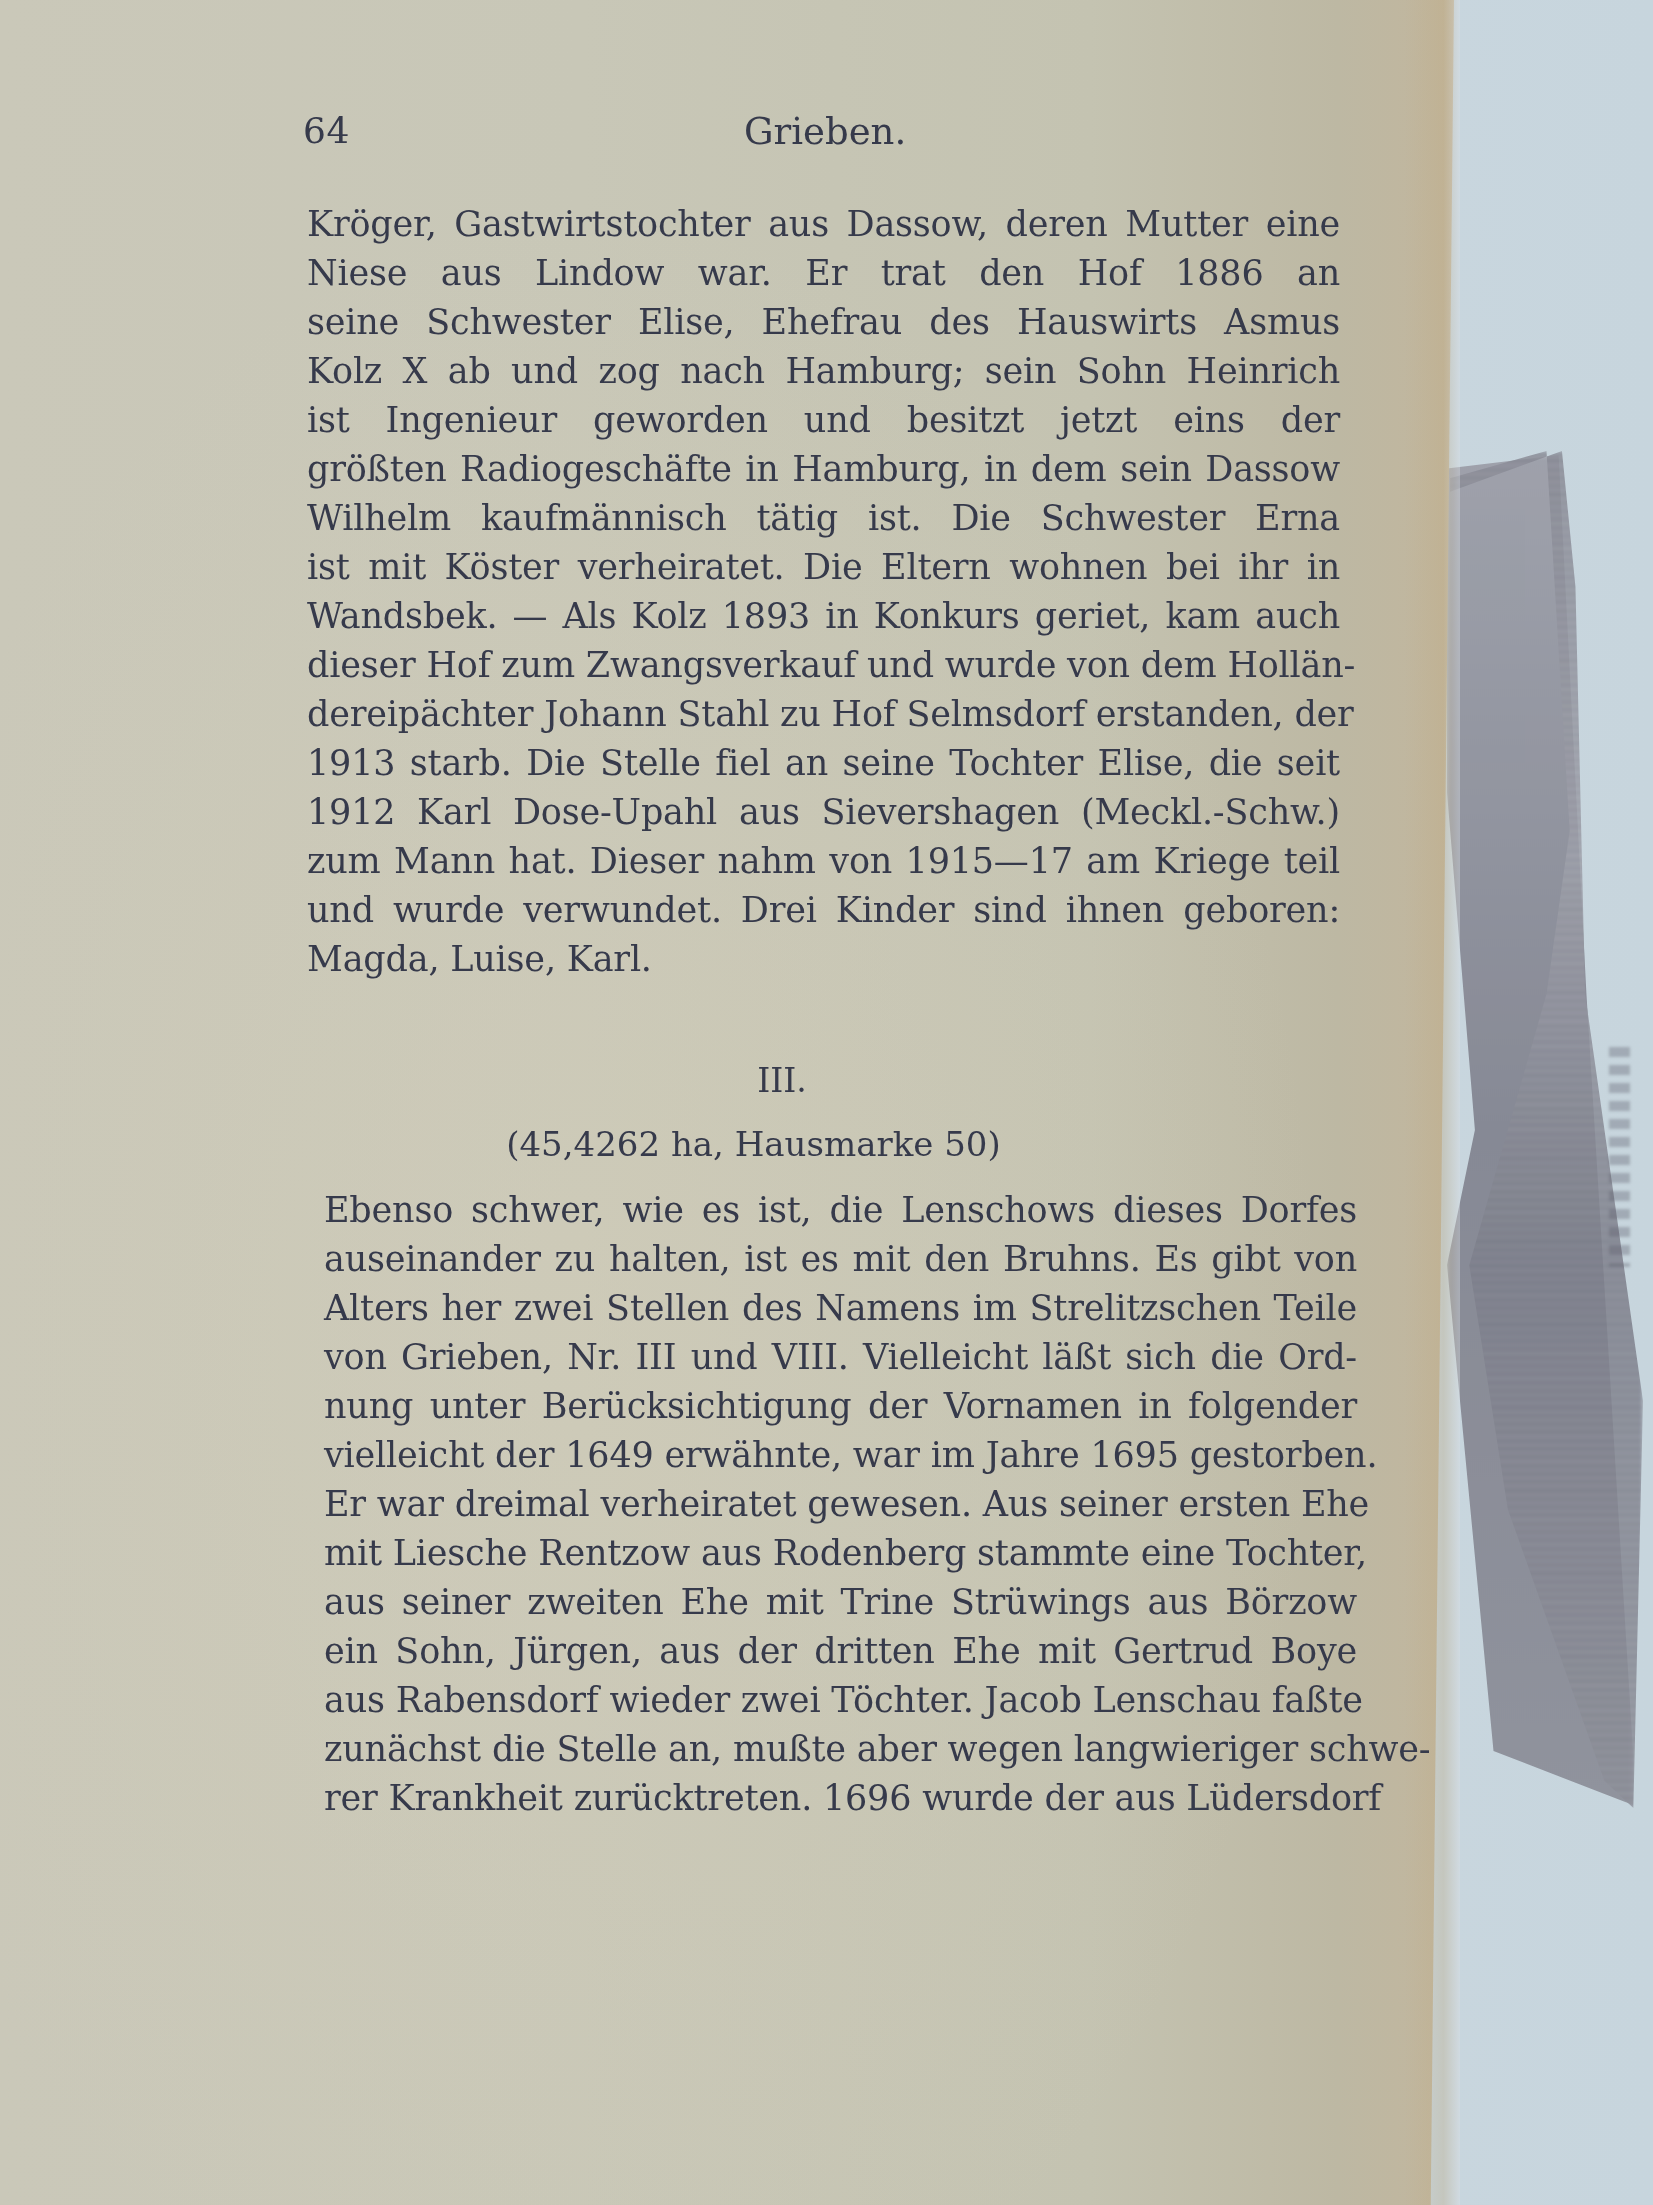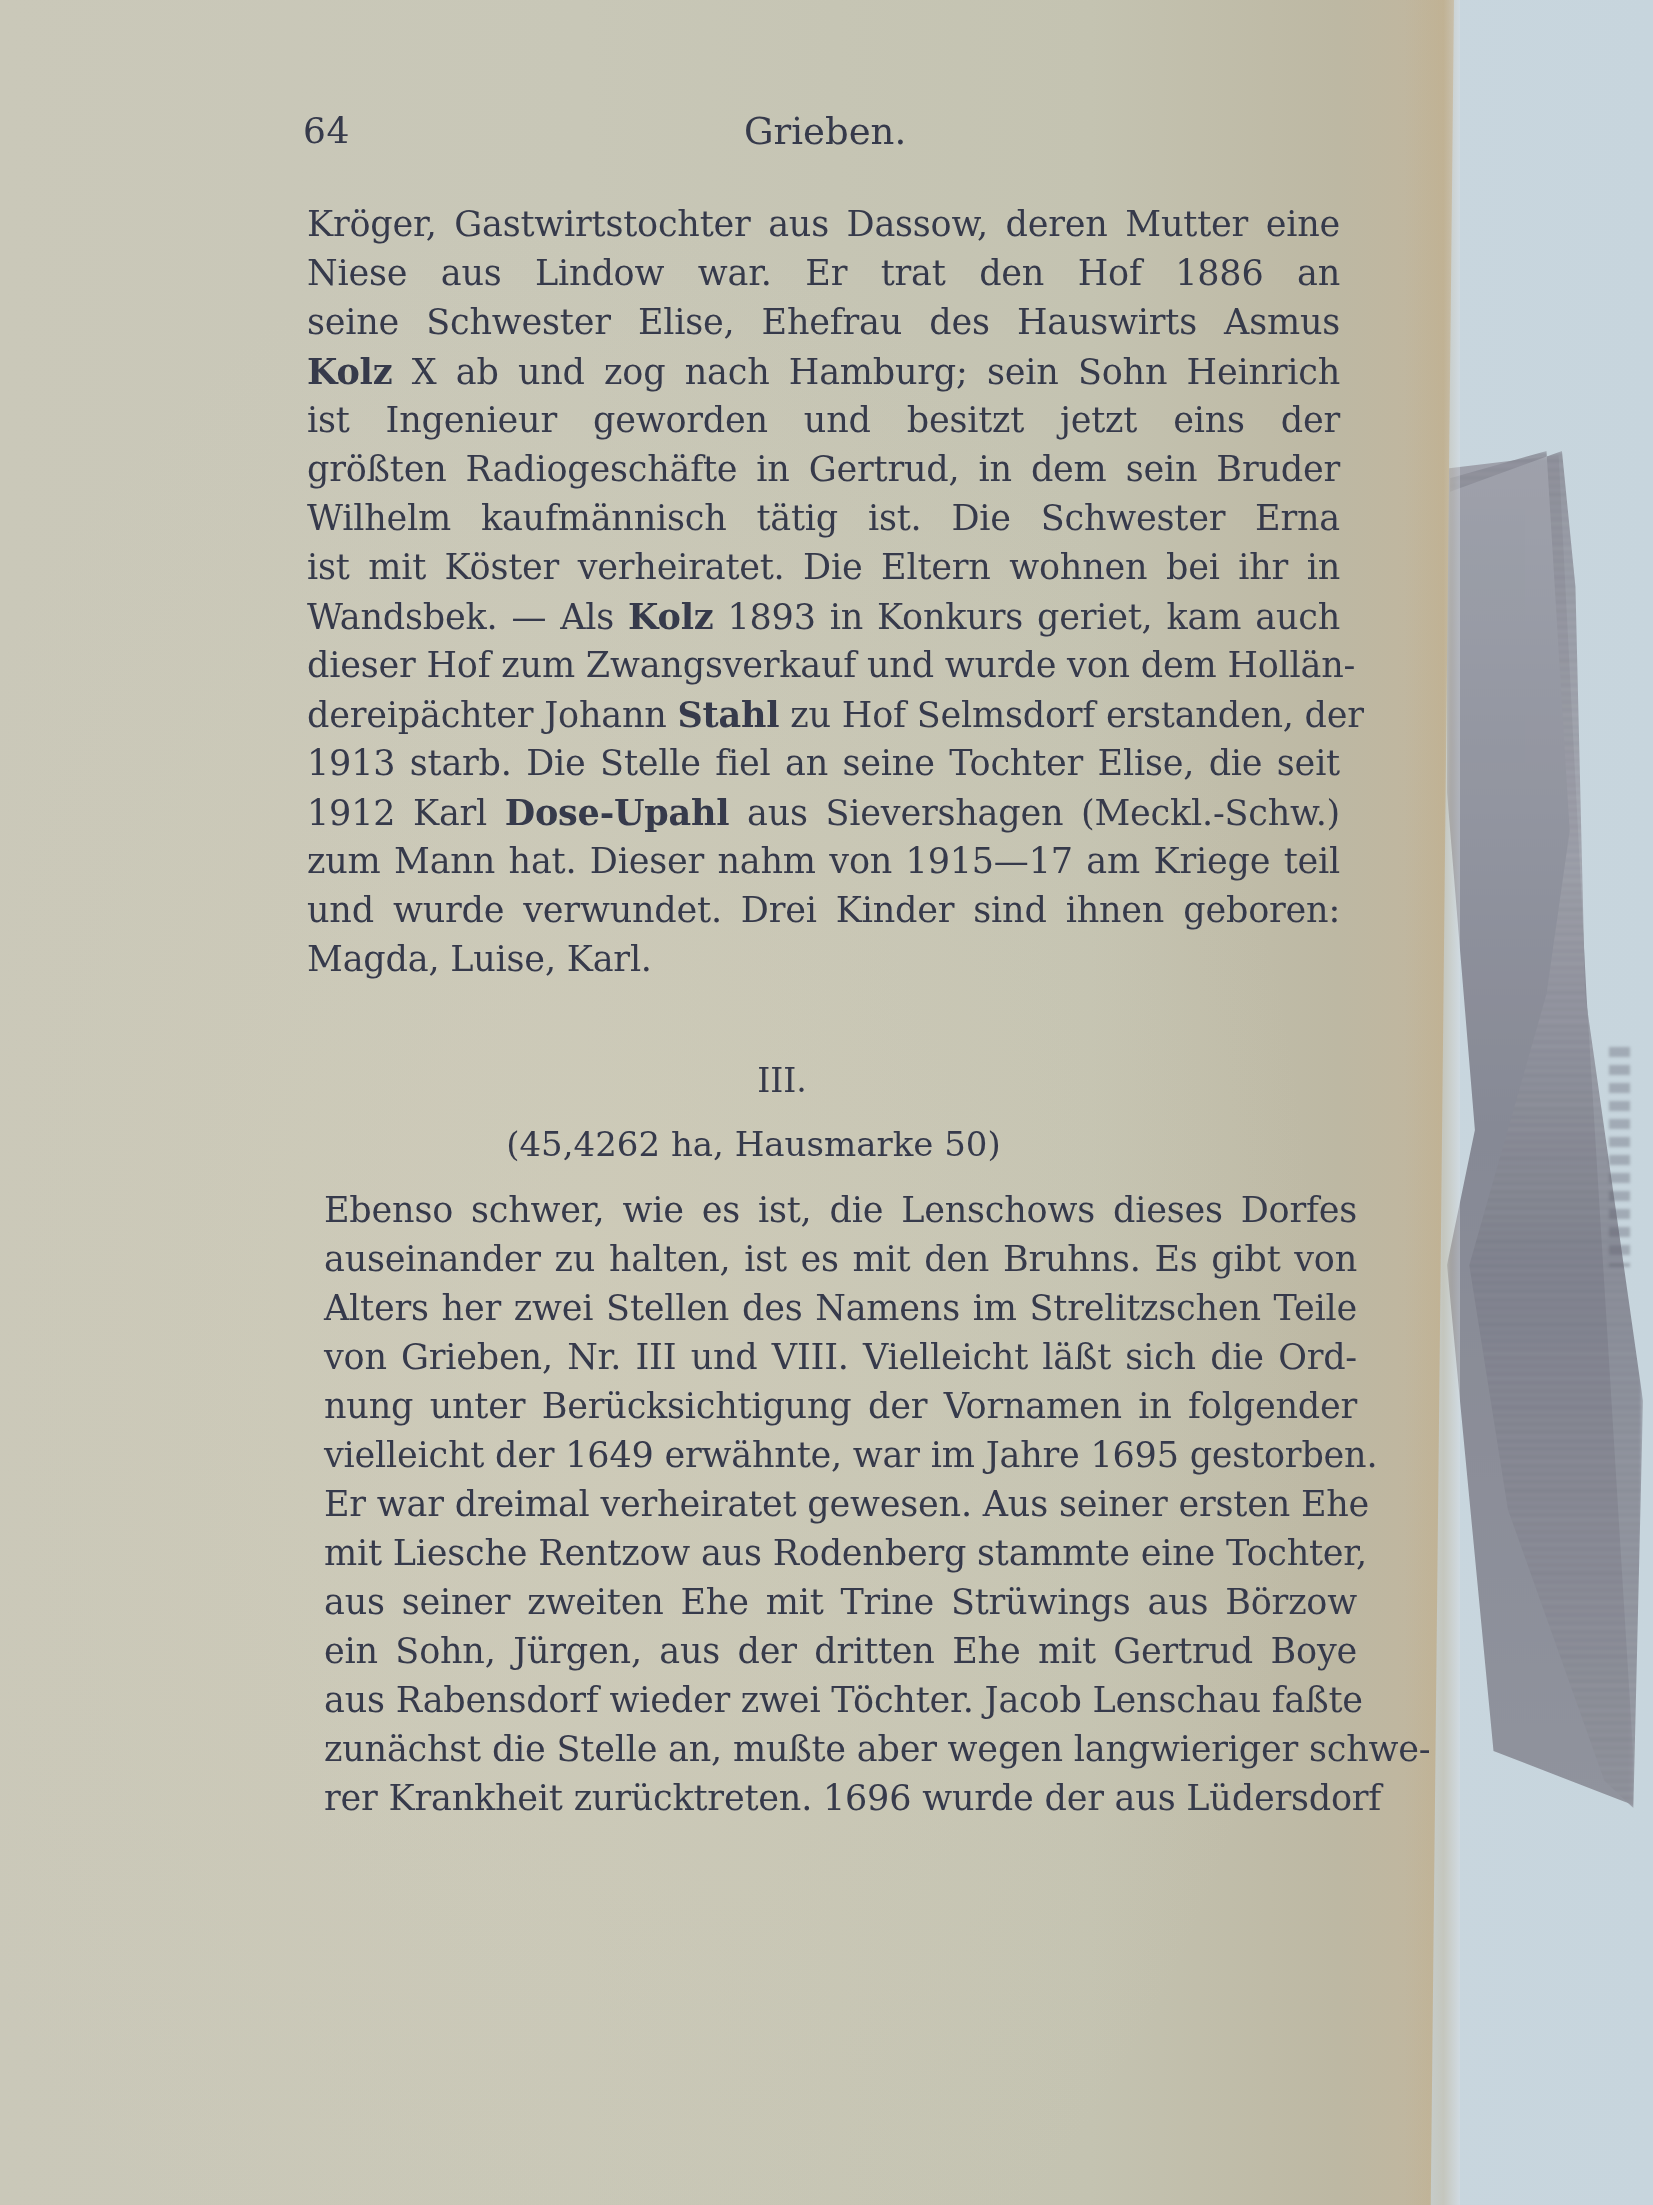--- a/index.html
+++ b/index.html
@@ -74,21 +74,21 @@
   .para1 { left: 307px; top: 200px; width: 1033px; }
   .para2 { left: 324px; top: 1186px; width: 1033px; }
   .section-number {
     position: absolute; left: 0; width: 1454px; top: 1061px; text-align: center;
     font-size: 33px; padding-left: 110px; box-sizing: border-box;
   }
   .section-sub {
     position: absolute; left: 0; width: 1454px; top: 1124px; text-align: center;
     font-size: 34px; padding-left: 53px; box-sizing: border-box;
   }
-  b, .bold { font-weight: 700; }
+  b, .bold { font-weight: 400; }
 </style>
 </head>
 <body>
 
 <div class="backdrop"></div>
 <div class="photo-plate-base"></div>
 <div class="photo-plate"></div>
 <div class="photo-caption"></div>
 
 <div class="page"></div>
@@ -98,21 +98,21 @@
   <span class="page-number">64</span>
   <span class="page-title">Grieben.</span>
 </div>
 
 <div class="para para1 text">
   <span class="line">Kröger, Gastwirtstochter aus Dassow, deren Mutter eine</span>
   <span class="line">Niese aus Lindow war. Er trat den Hof 1886 an</span>
   <span class="line">seine Schwester Elise, Ehefrau des Hauswirts Asmus</span>
   <span class="line"><b>Kolz</b> X ab und zog nach Hamburg; sein Sohn Heinrich</span>
   <span class="line">ist Ingenieur geworden und besitzt jetzt eins der</span>
-  <span class="line">größten Radiogeschäfte in Gertrud, in dem sein Bruder</span>
+  <span class="line">größten Radiogeschäfte in Hamburg, in dem sein Dassow</span>
   <span class="line">Wilhelm kaufmännisch tätig ist. Die Schwester Erna</span>
   <span class="line">ist mit Köster verheiratet. Die Eltern wohnen bei ihr in</span>
   <span class="line">Wandsbek. — Als <b>Kolz</b> 1893 in Konkurs geriet, kam auch</span>
   <span class="line">dieser Hof zum Zwangsverkauf und wurde von dem Hollän-</span>
   <span class="line">dereipächter Johann <b>Stahl</b> zu Hof Selmsdorf erstanden, der</span>
   <span class="line">1913 starb. Die Stelle fiel an seine Tochter Elise, die seit</span>
   <span class="line">1912 Karl <b>Dose-Upahl</b> aus Sievershagen (Meckl.-Schw.)</span>
   <span class="line">zum Mann hat. Dieser nahm von 1915—17 am Kriege teil</span>
   <span class="line">und wurde verwundet. Drei Kinder sind ihnen geboren:</span>
   <span class="line last">Magda, Luise, Karl.</span>

